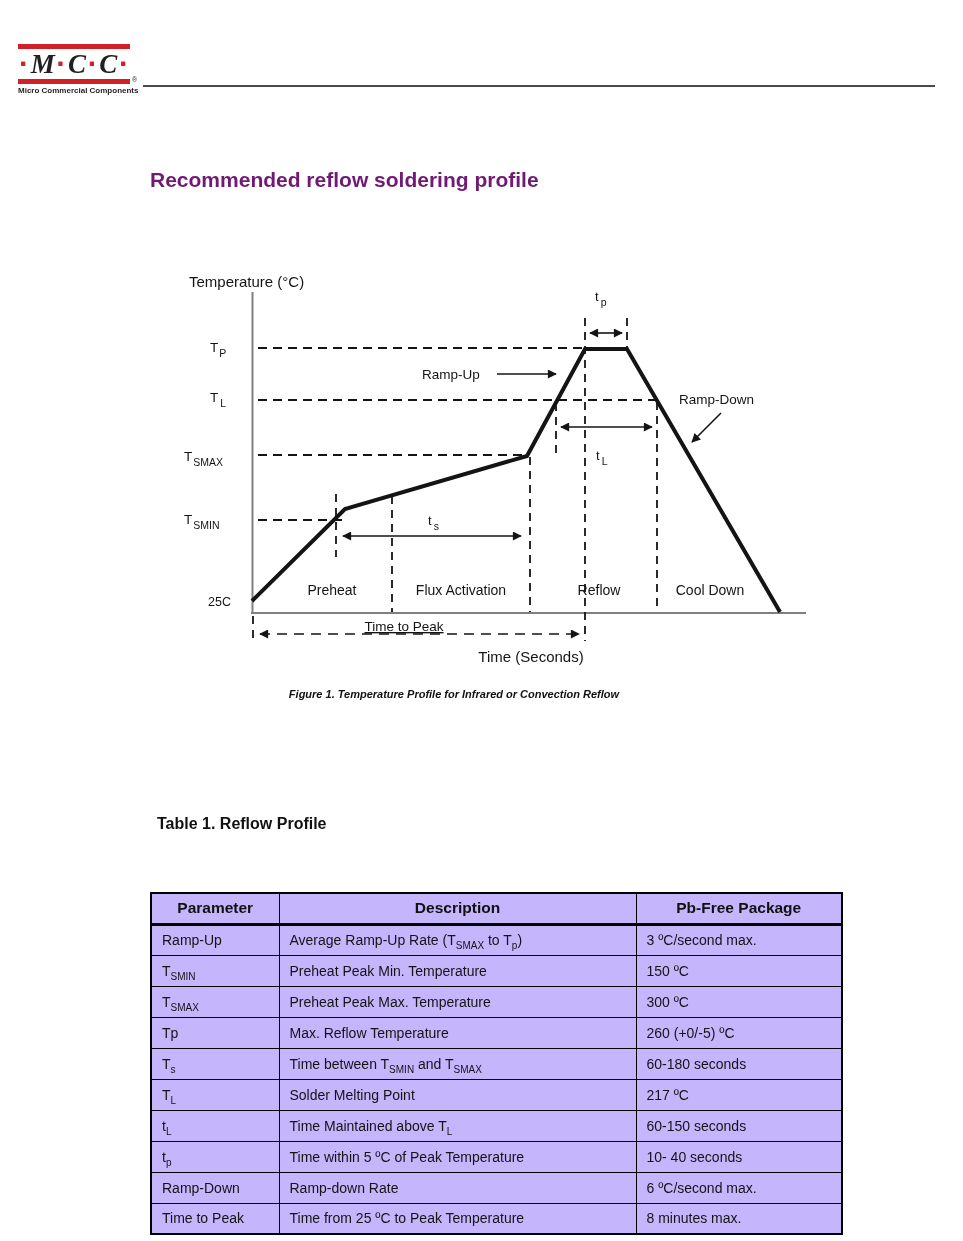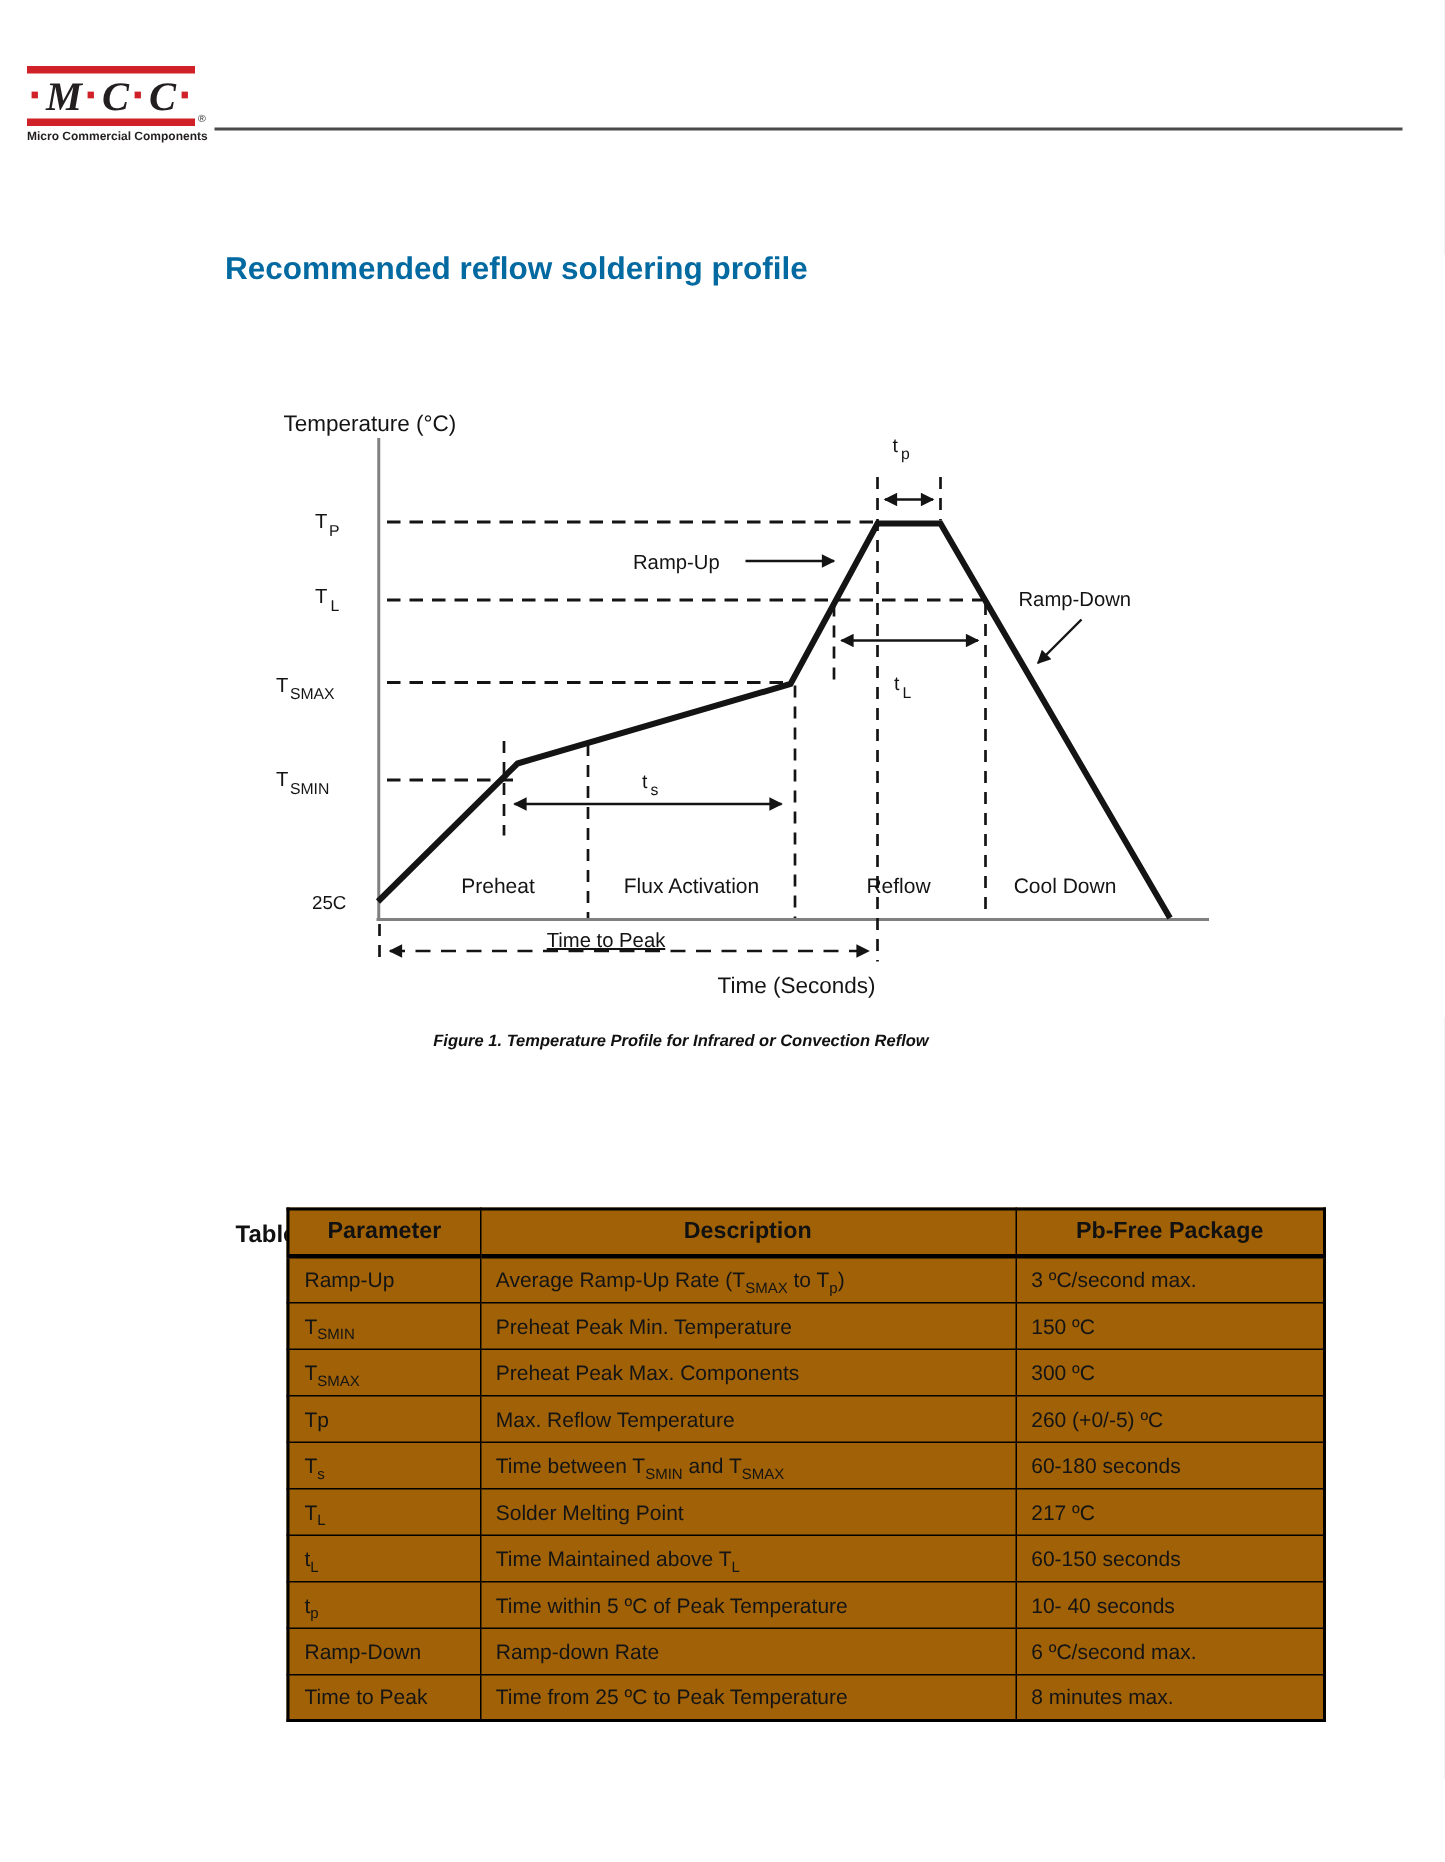--- a/index.html
+++ b/index.html
@@ -16,30 +16,30 @@
                justify-content:space-between; padding:0 1px; }
   .logo-word .ltr { font-family:"Liberation Serif","DejaVu Serif",serif;
                     font-weight:bold; font-style:italic; font-size:27px;
                     color:#231f20; line-height:26px; }
   .logo-word .dot { color:#d02028; font-size:30px; font-weight:bold; line-height:10px; }
   .logo-reg { position:absolute; left:114px; top:32px; font-size:7px; color:#231f20; }
   .logo-tagline { font-size:8px; font-weight:bold; color:#231f20;
                   white-space:nowrap; margin-top:2px; letter-spacing:0px; }
   .header-rule { position:absolute; left:143px; top:85px; width:792px; height:2px; background:#4a4a4a; }
   
-  .page-title { position:absolute; left:150px; top:168px; font-size:21px; font-weight:bold; color:#0369a1; }
+  .page-title { position:absolute; left:150px; top:168px; font-size:21px; font-weight:bold; color:#701a75; }
   .fig-caption { position:absolute; left:150px; top:688px; width:608px; text-align:center;
                  font-size:11px; font-weight:bold; font-style:italic; color:#111; }
   .table-title { position:absolute; left:157px; top:784px; font-size:16px; font-weight:bold; color:#111;margin-top:31px; }
   
   #figure { position:absolute; left:180px; top:265px; }
   #figure text { fill:#141414; font-family:"Liberation Sans","DejaVu Sans",sans-serif; }
   
-  table.reflow { position:absolute; left:150px; top:805px; border-collapse:collapse;
-                 table-layout:fixed; width:691px; background:#a16207;margin-left:41px; }
+  table.reflow { position:absolute; left:150px; top:892px; border-collapse:collapse;
+                 table-layout:fixed; width:691px; background:#c4b5fd; }
   table.reflow, table.reflow th, table.reflow td { border:1px solid #000; }
   table.reflow { border:2px solid #000; }
   table.reflow thead th { border-bottom:3px solid #000; height:31px; font-size:15.5px;
                           font-weight:bold; text-align:center; color:#111; }
   table.reflow td { height:31px; font-size:14px; color:#141414; padding:0 4px 0 10px;
                     vertical-align:middle; white-space:nowrap; }
   table.reflow sub { font-size:10px; line-height:0; }
 </style>
 </head>
 <body>
@@ -149,21 +149,21 @@
           <td>Average Ramp-Up Rate (T<sub>SMAX</sub> to T<sub>p</sub>)</td>
           <td>3 ºC/second max.</td>
         </tr>
         <tr>
           <td>T<sub>SMIN</sub></td>
           <td>Preheat Peak Min. Temperature</td>
           <td>150 ºC</td>
         </tr>
         <tr>
           <td>T<sub>SMAX</sub></td>
-          <td>Preheat Peak Max. Components</td>
+          <td>Preheat Peak Max. Temperature</td>
           <td>300 ºC</td>
         </tr>
         <tr>
           <td>Tp</td>
           <td>Max. Reflow Temperature</td>
           <td>260 (+0/-5) ºC</td>
         </tr>
         <tr>
           <td>T<sub>s</sub></td>
           <td>Time between T<sub>SMIN</sub> and T<sub>SMAX</sub></td>

